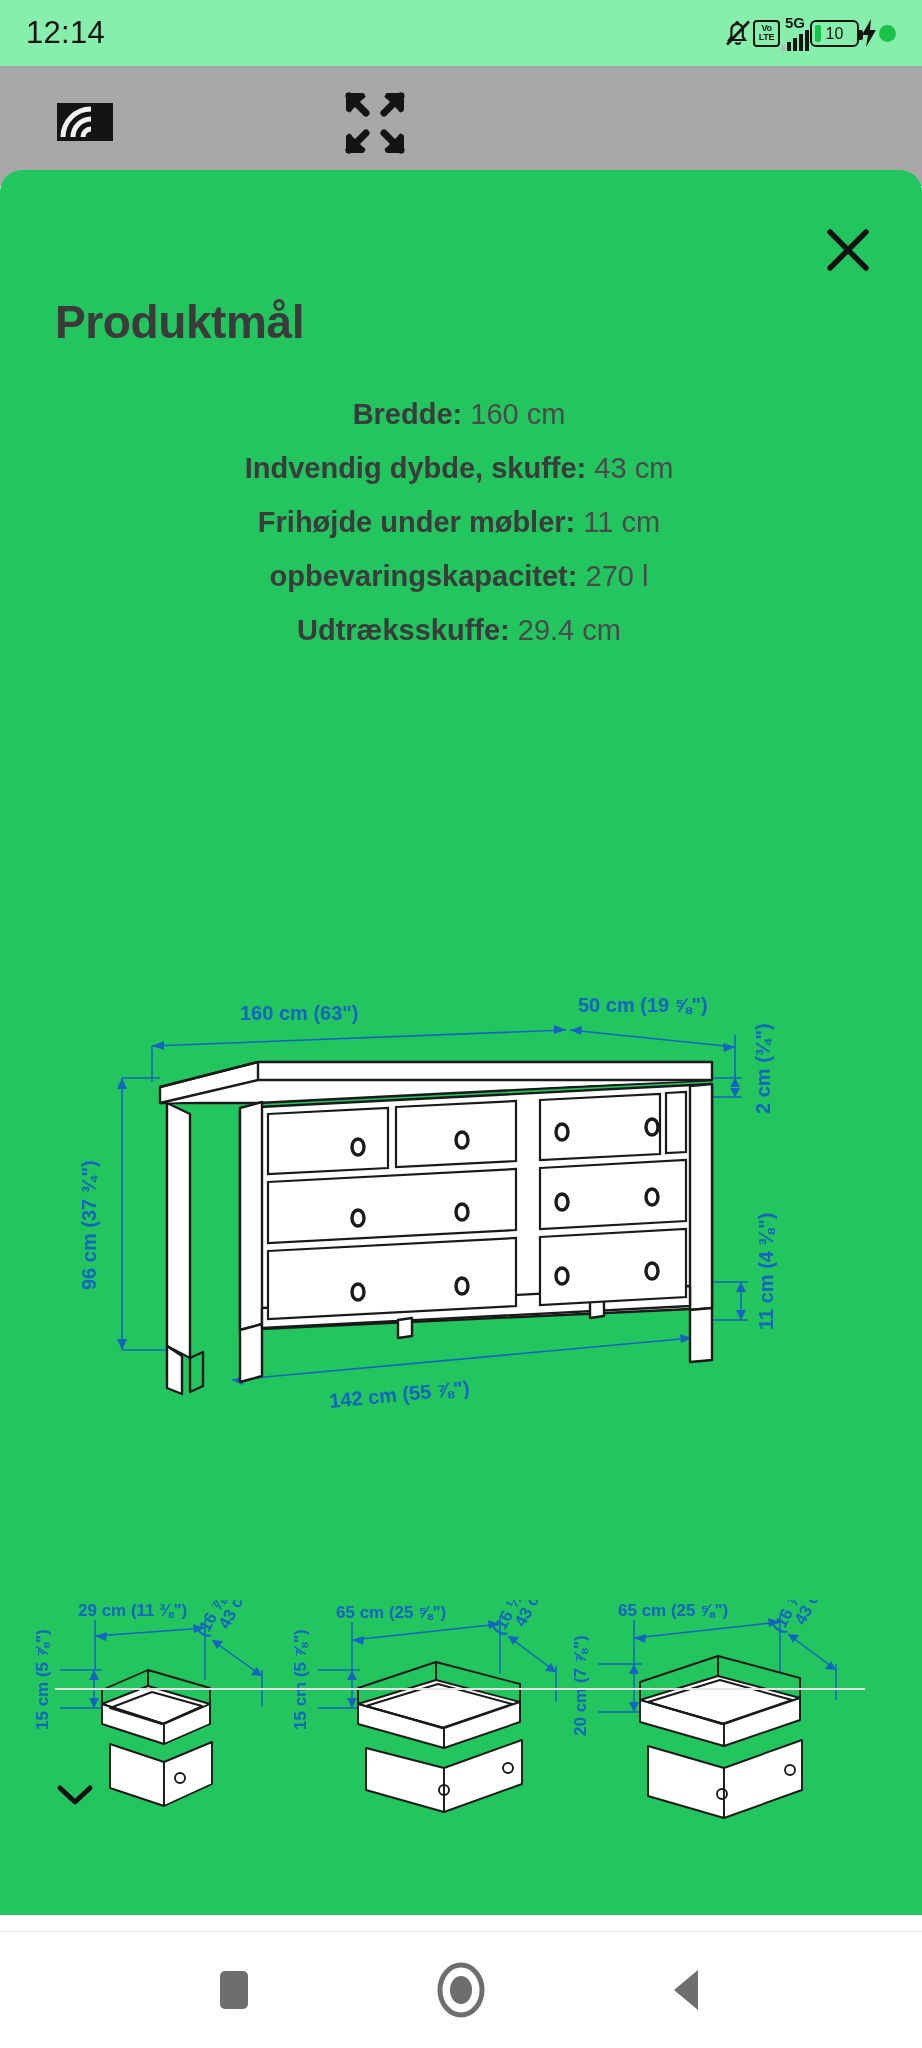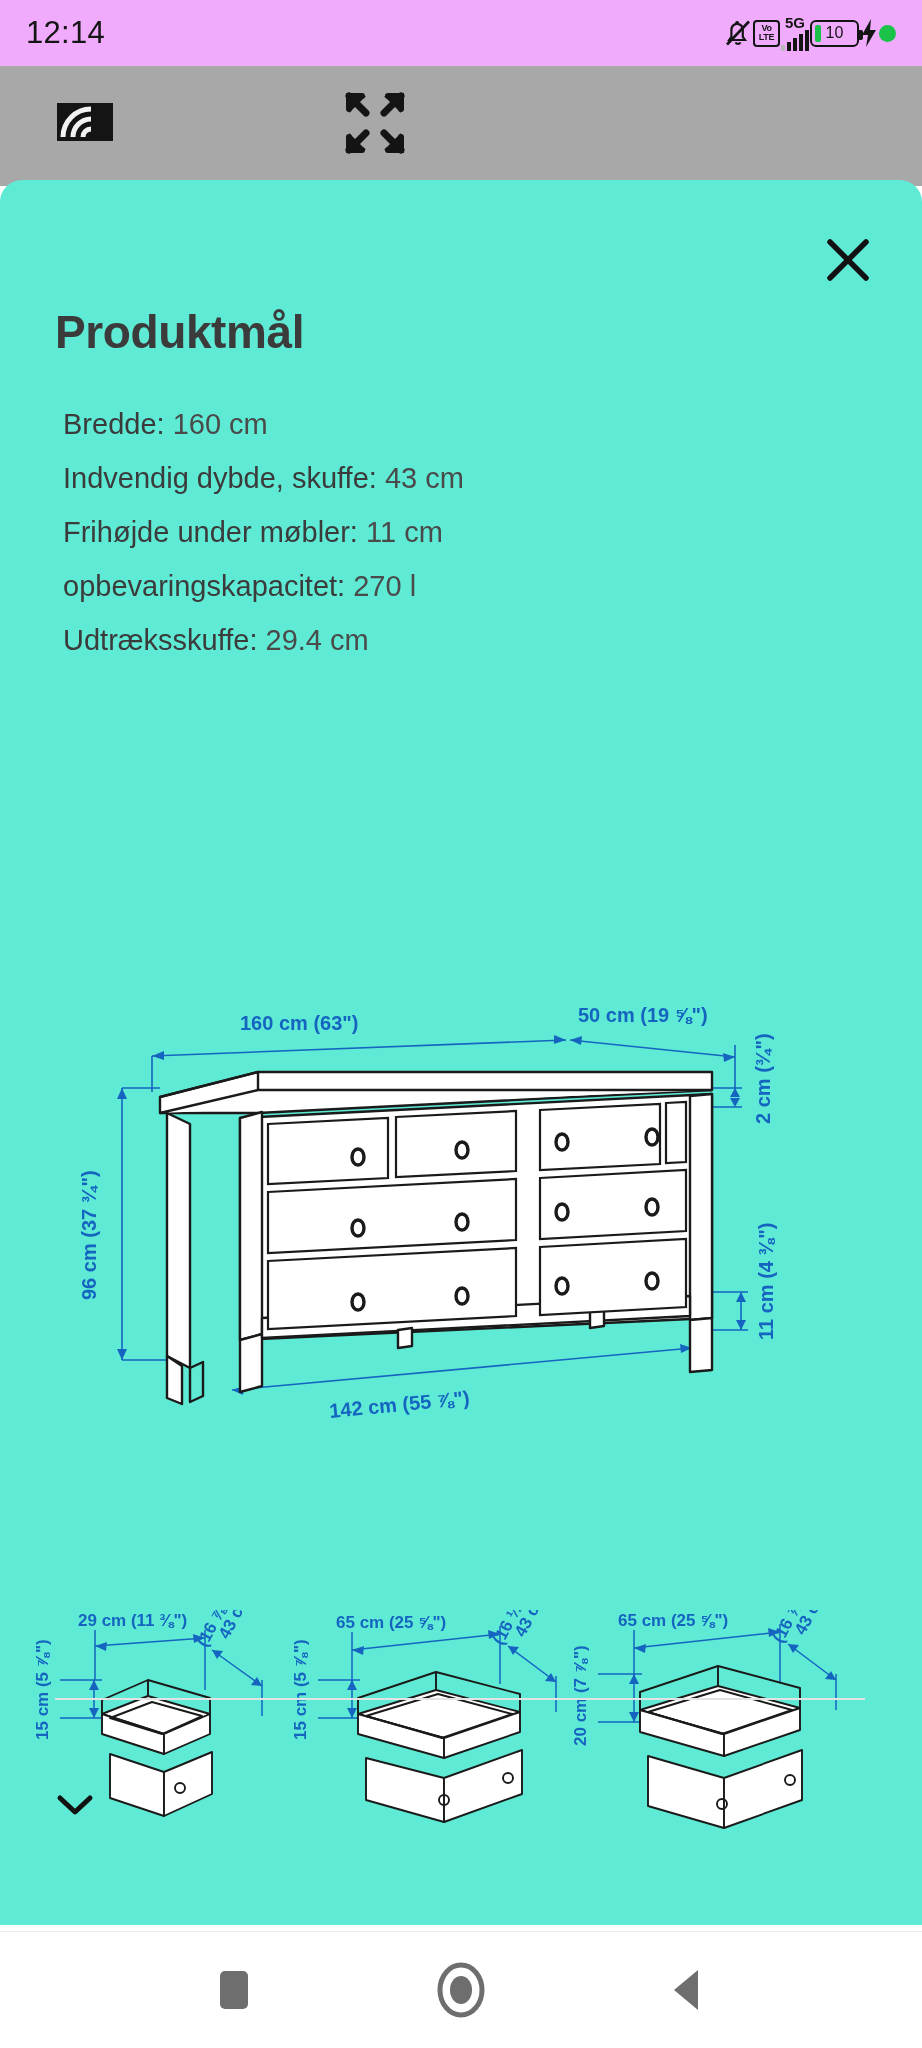--- a/index.html
+++ b/index.html
@@ -7,21 +7,21 @@
   body{
     font-family:"Liberation Sans", sans-serif;
     background:#ffffff;
     overflow:hidden;
     position:relative;
   }
 
   
   .statusbar{
     position:absolute; top:0; left:0; width:922px; height:66px;
-    background:#f0abfc; display:flex; align-items:center;
+    background:#86efac; display:flex; align-items:center;
     padding:0 26px; justify-content:space-between;
   }
   .clock{ font-size:31px; color:#141414; letter-spacing:.3px; font-weight:400;}
   .sysicons{ display:flex; align-items:center; gap:1px; }
   .sysicons svg{ display:block; }
   .volte{
     border:2.4px solid #141414; border-radius:4px;
     width:27px; height:27px; display:flex; flex-direction:column;
     align-items:center; justify-content:center; line-height:1;
   }
@@ -30,56 +30,56 @@
   .netcol{ display:flex; flex-direction:column; align-items:center; }
   .bars{ display:flex; align-items:flex-end; gap:2px; height:20px;}
   .bars i{ display:block; width:4px; background:#141414; }
   .bars i.b0{height:6px;background:#b9b9b9;}
   .bars i.b1{height:9px;}
   .bars i.b2{height:13px;}
   .bars i.b3{height:17px;}
   .bars i.b4{height:21px;}
   .batt{
     width:49px;height:27px;border:2.5px solid #141414;border-radius:6px;
-    display:flex;align-items:center;padding:3px;position:relative;
+    display:flex;padding:3px;position:relative;
   }
   .batt:after{content:"";position:absolute;right:-6px;top:8px;width:4px;height:10px;
     background:#141414;border-radius:0 2px 2px 0;}
   .batt .fill{width:6px;height:100%;background:#1bc24a;border-radius:2px;}
   .batt .lvl{position:absolute;left:0;right:0;text-align:center;font-size:16px;
     color:#141414;font-weight:500;}
   .greendot{width:17px;height:17px;border-radius:50%;background:#1bc24a;}
 
   
   .chrome{
     position:absolute; top:66px; left:0; width:922px; height:120px;
     background:#a8a8a8;
   }
   .cast-icon{ position:absolute; left:57px; top:37px; }
   .expand-icon{ position:absolute; left:340px; top:22px; }
 
   
   .sheet{
-    position:absolute; top:180px; left:0; width:922px; height:1745px;
-    background:#5eead4; border-radius:22px 22px 0 0; overflow:hidden;
+    position:absolute; top:170px; left:0; width:922px; height:1745px;
+    background:#22c55e; border-radius:22px 22px 0 0; overflow:hidden;text-align:center;
   }
   .close-btn{
     position:absolute; right:42px; top:48px; width:64px; height:64px;
     display:flex; align-items:center; justify-content:center; cursor:pointer;
   }
   .sheet-title{
     position:absolute; left:55px; top:125px;
     font-size:46px; font-weight:700; color:#3b3b3b; letter-spacing:-.4px;
   }
   .specs{ position:absolute; left:55px; top:230px; width:800px; }
   .spec{
     font-size:29px; color:#4a4a4a; line-height:1; margin-bottom:25px;
     white-space:nowrap;
   }
-  .spec b{ font-weight:400; color:#3b3b3b;margin-left:8px; }
+  .spec b{ font-weight:700; color:#3b3b3b;margin-left:8px; }
   .spec span{ font-weight:400; color:#4a4a4a; }
 
   
   .diagram{ position:absolute; left:0; top:820px; width:922px; height:680px; }
   .drawers-row{ position:absolute; left:0; top:1430px; width:922px; height:230px; }
   .bluetxt{ font-family:"Liberation Sans", sans-serif; font-weight:700; fill:#1565c0; }
 
   
   .divider{
     position:absolute; left:55px; top:1518px; width:810px; height:2px;

